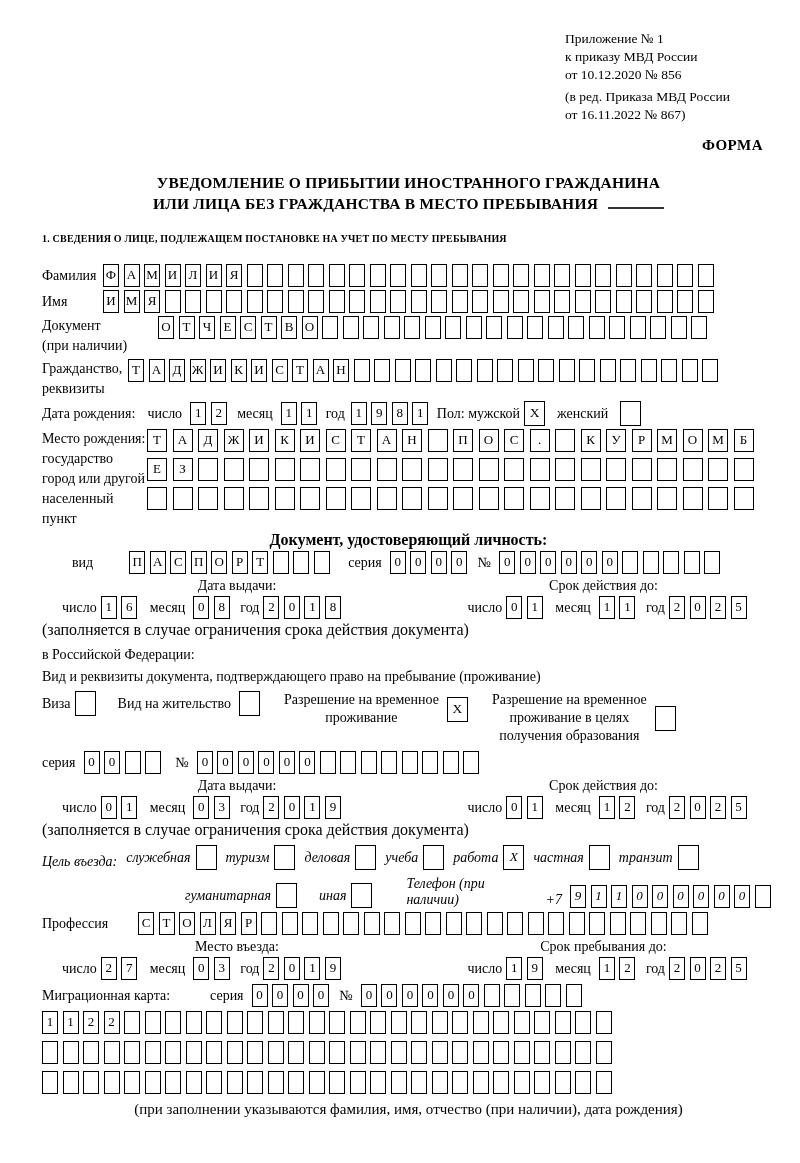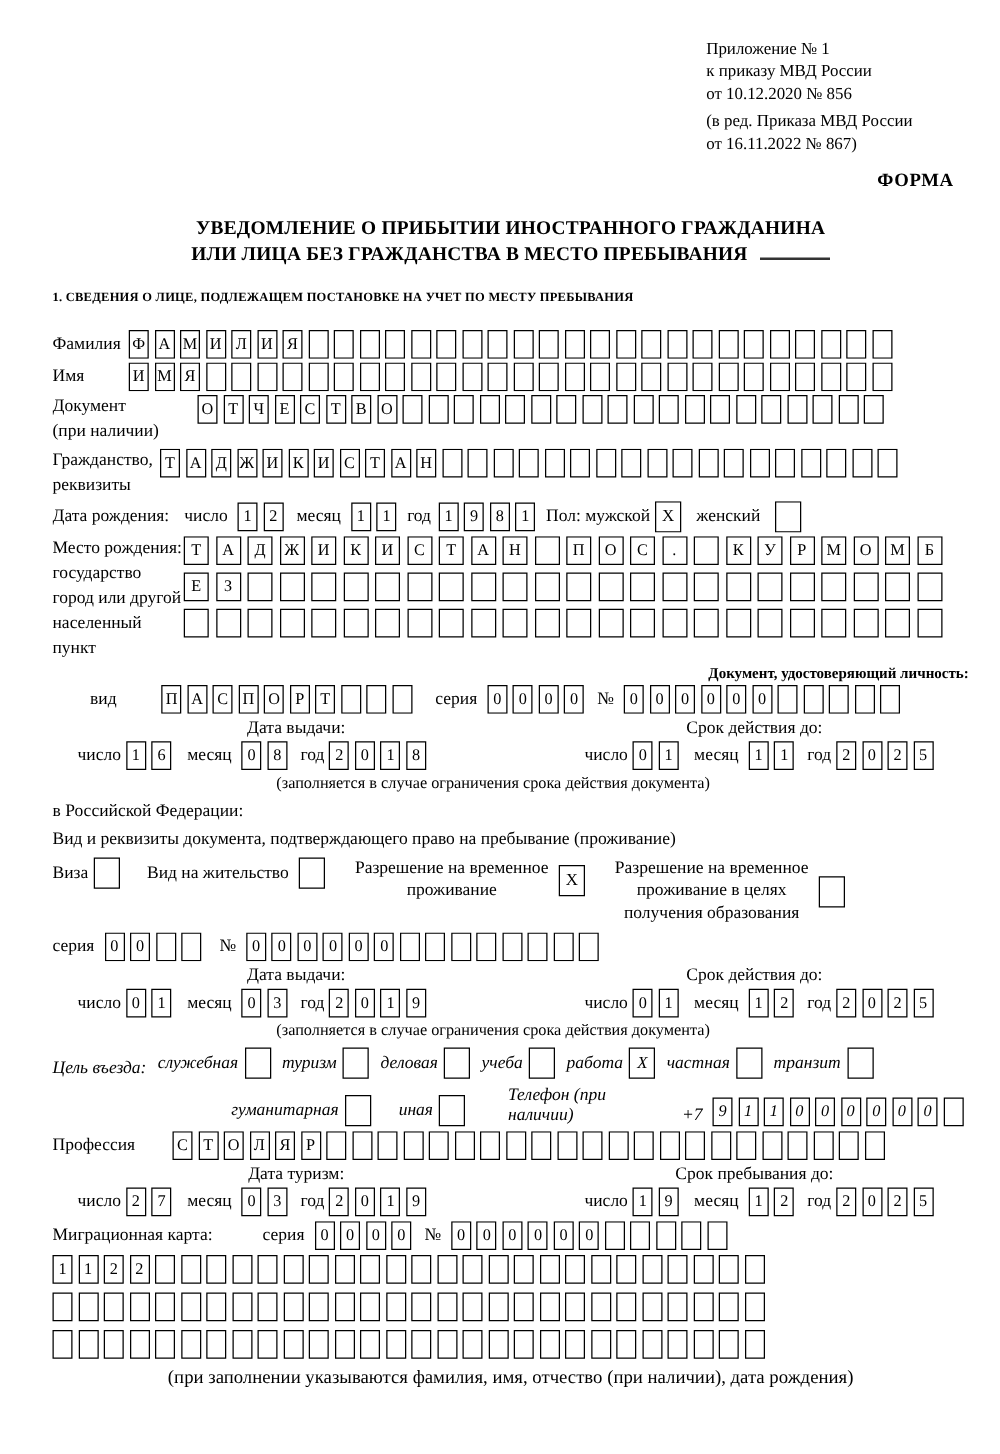--- a/index.html
+++ b/index.html
@@ -43,23 +43,23 @@
   .stack { display:flex; flex-direction:column; }
   .stack .cells { margin-bottom:6px; }
 
   
   .date-heads { display:flex; margin-top:4px; font-size:14px; }
   .dh-a { width:390px; text-align:center; }
   .dh-b { flex:1; text-align:center; }
   .date-row { display:flex; align-items:center; padding-left:20px; margin-top:2px; font-size:14px; }
   .dg { display:flex; align-items:center; flex:0 0 auto; }
   .dg-right { margin-left:auto; margin-right:24px; }
-  .note-right { text-align:center; padding-right:28px; font-size:13px; margin-top:2px; }
-
-  .doc-heading { text-align:right; font-weight:bold; font-size:12px; margin-top:2px; }
+  .note-right { text-align:left; padding-right:28px; font-size:16px; margin-top:2px; }
+
+  .doc-heading { text-align:center; font-weight:bold; font-size:16px; margin-top:2px; }
   .intro { margin-top:5px; font-size:14px; line-height:22px; }
 
   
   .opts { display:flex; align-items:flex-start; margin-top:3px; font-size:14px; }
   .opt { display:flex; align-items:center; }
   .opt-lines { text-align:center; line-height:18px; }
   .opt-lines .ln { display:block; }
   .opt .checkbox { margin-left:8px; }
 
   .purpose-row { display:flex; align-items:flex-end; margin-top:6px; font-size:14px;font-style:italic; }
@@ -637,21 +637,21 @@
         <span class="cell"></span>
         <span class="cell"></span>
         <span class="cell"></span>
         <span class="cell"></span>
         <span class="cell"></span>
         <span class="cell"></span>
       </span>
   </div>
 
   <div class="date-heads">
-    <span class="dh-a">Дата туризм:</span>
+    <span class="dh-a">Место въезда:</span>
     <span class="dh-b">Срок пребывания до:</span>
   </div>
   <div class="date-row">
     <span class="dg">
       <span>число</span>
       <span class="cells ml4">
           <span class="cell">2</span>
           <span class="cell">7</span>
         </span>
       <span class="ml8">месяц</span>

